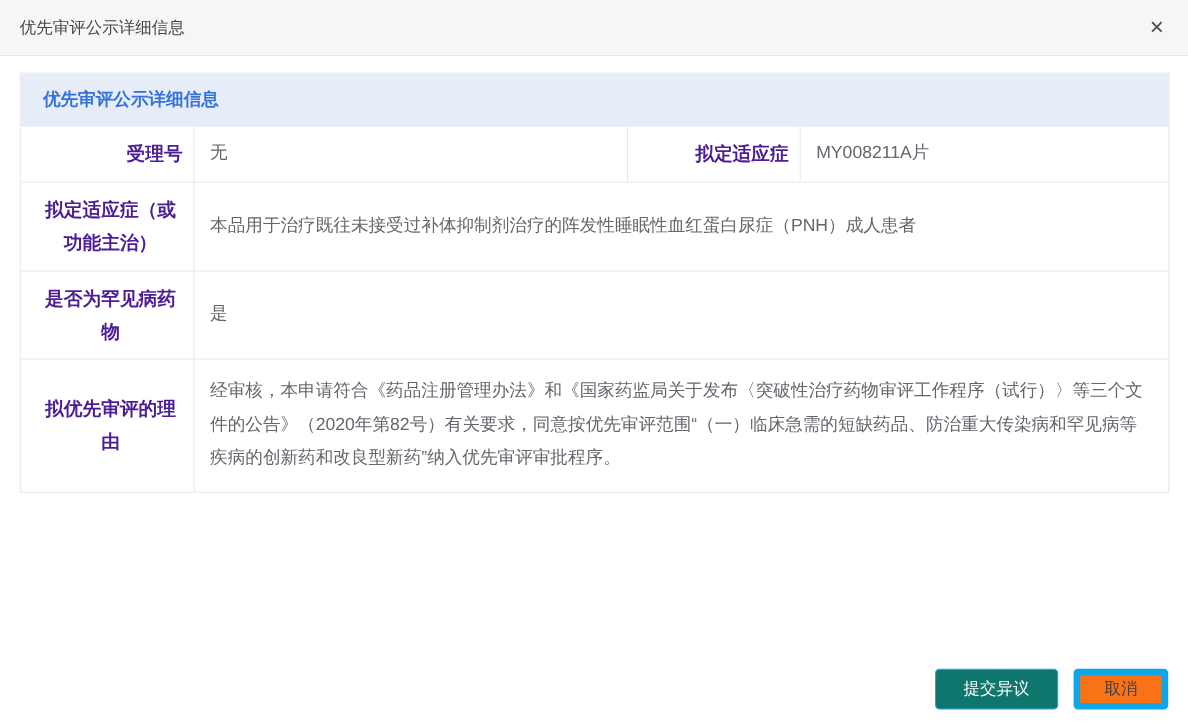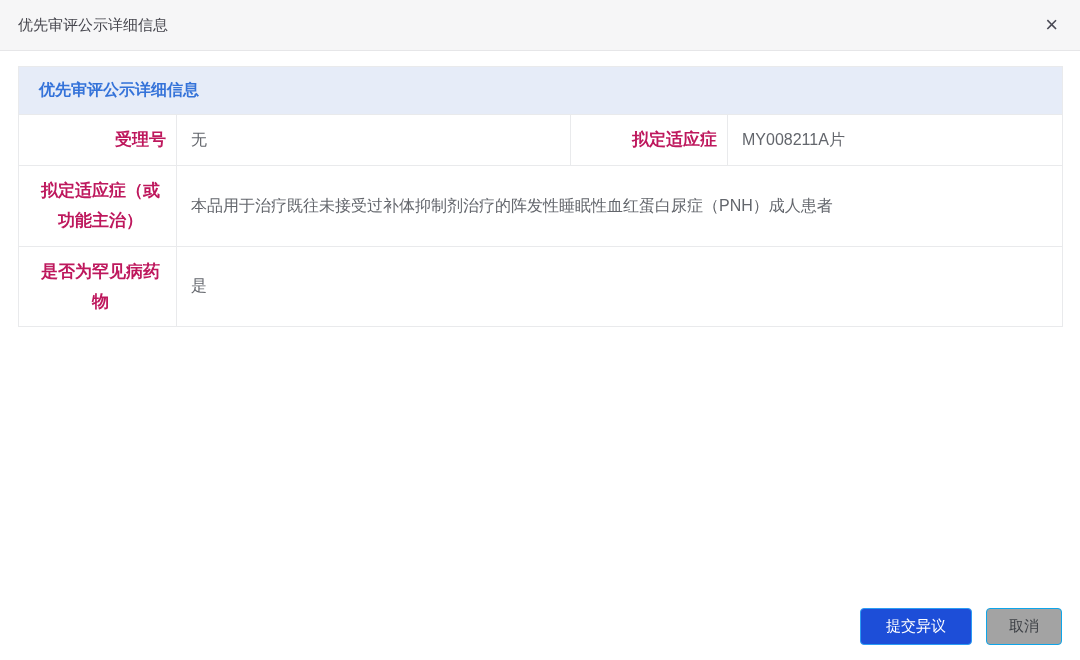--- a/index.html
+++ b/index.html
@@ -53,21 +53,21 @@
     height: 47px;
   }
 
   td.label {
     background: #ffffff;
     text-align: right;
     vertical-align: middle;
     padding: 10px 10px 10px 16px;
     font-weight: bold;
     font-size: 17px;
-    color: #be185d;
+    color: #4c1d95;
     line-height: 1.75;
   }
   td.label .lbl {
     display: inline-block;
     text-align: center;
   }
   td.value {
     vertical-align: middle;
     padding: 10px 14px;
     font-size: 16px;
@@ -86,29 +86,29 @@
     gap: 14px;
   }
   .btn {
     height: 37px;
     border-radius: 4px;
     font-size: 15px;
     font-family: "Liberation Sans", sans-serif;
     cursor: pointer;
   }
   .btn-primary {
-    background: #1d4ed8;
+    background: #0f766e;
     color: #ffffff;
     border: 1px solid #2b9cf4;
     padding: 0 25px;
   }
   .btn-default {
-    background: #a3a3a3;
+    background: #f97316;
     color: #3d4045;
-    border: 1px solid #0ea5e9;
+    border: 6px solid #0ea5e9;
     padding: 0 22px;
   }
 </style>
 </head>
 <body>
 
 <div class="titlebar">
   <span class="titlebar-title">优先审评公示详细信息</span>
   <span class="close-btn">×</span>
 </div>
@@ -139,20 +139,24 @@
       <tr class="tall-row">
         <td class="label"><span class="lbl">拟定适应症（或功能主治）</span></td>
         <td class="value" colspan="3">本品用于治疗既往未接受过补体抑制剂治疗的阵发性睡眠性血红蛋白尿症（PNH）成人患者</td>
       </tr>
 
       <tr class="tall-row">
         <td class="label"><span class="lbl">是否为罕见病药物</span></td>
         <td class="value" colspan="3">是</td>
       </tr>
 
+      <tr class="tall-row">
+        <td class="label"><span class="lbl">拟优先审评的理由</span></td>
+        <td class="value" colspan="3">经审核，本申请符合《药品注册管理办法》和《国家药监局关于发布〈突破性治疗药物审评工作程序（试行）〉等三个文件的公告》（2020年第82号）有关要求，同意按优先审评范围“（一）临床急需的短缺药品、防治重大传染病和罕见病等疾病的创新药和改良型新药”纳入优先审评审批程序。</td>
+      </tr>
     </tbody>
   </table>
 </div>
 
 <div class="footer">
   <button class="btn btn-primary">提交异议</button>
   <button class="btn btn-default">取消</button>
 </div>
 
 </body></html>

